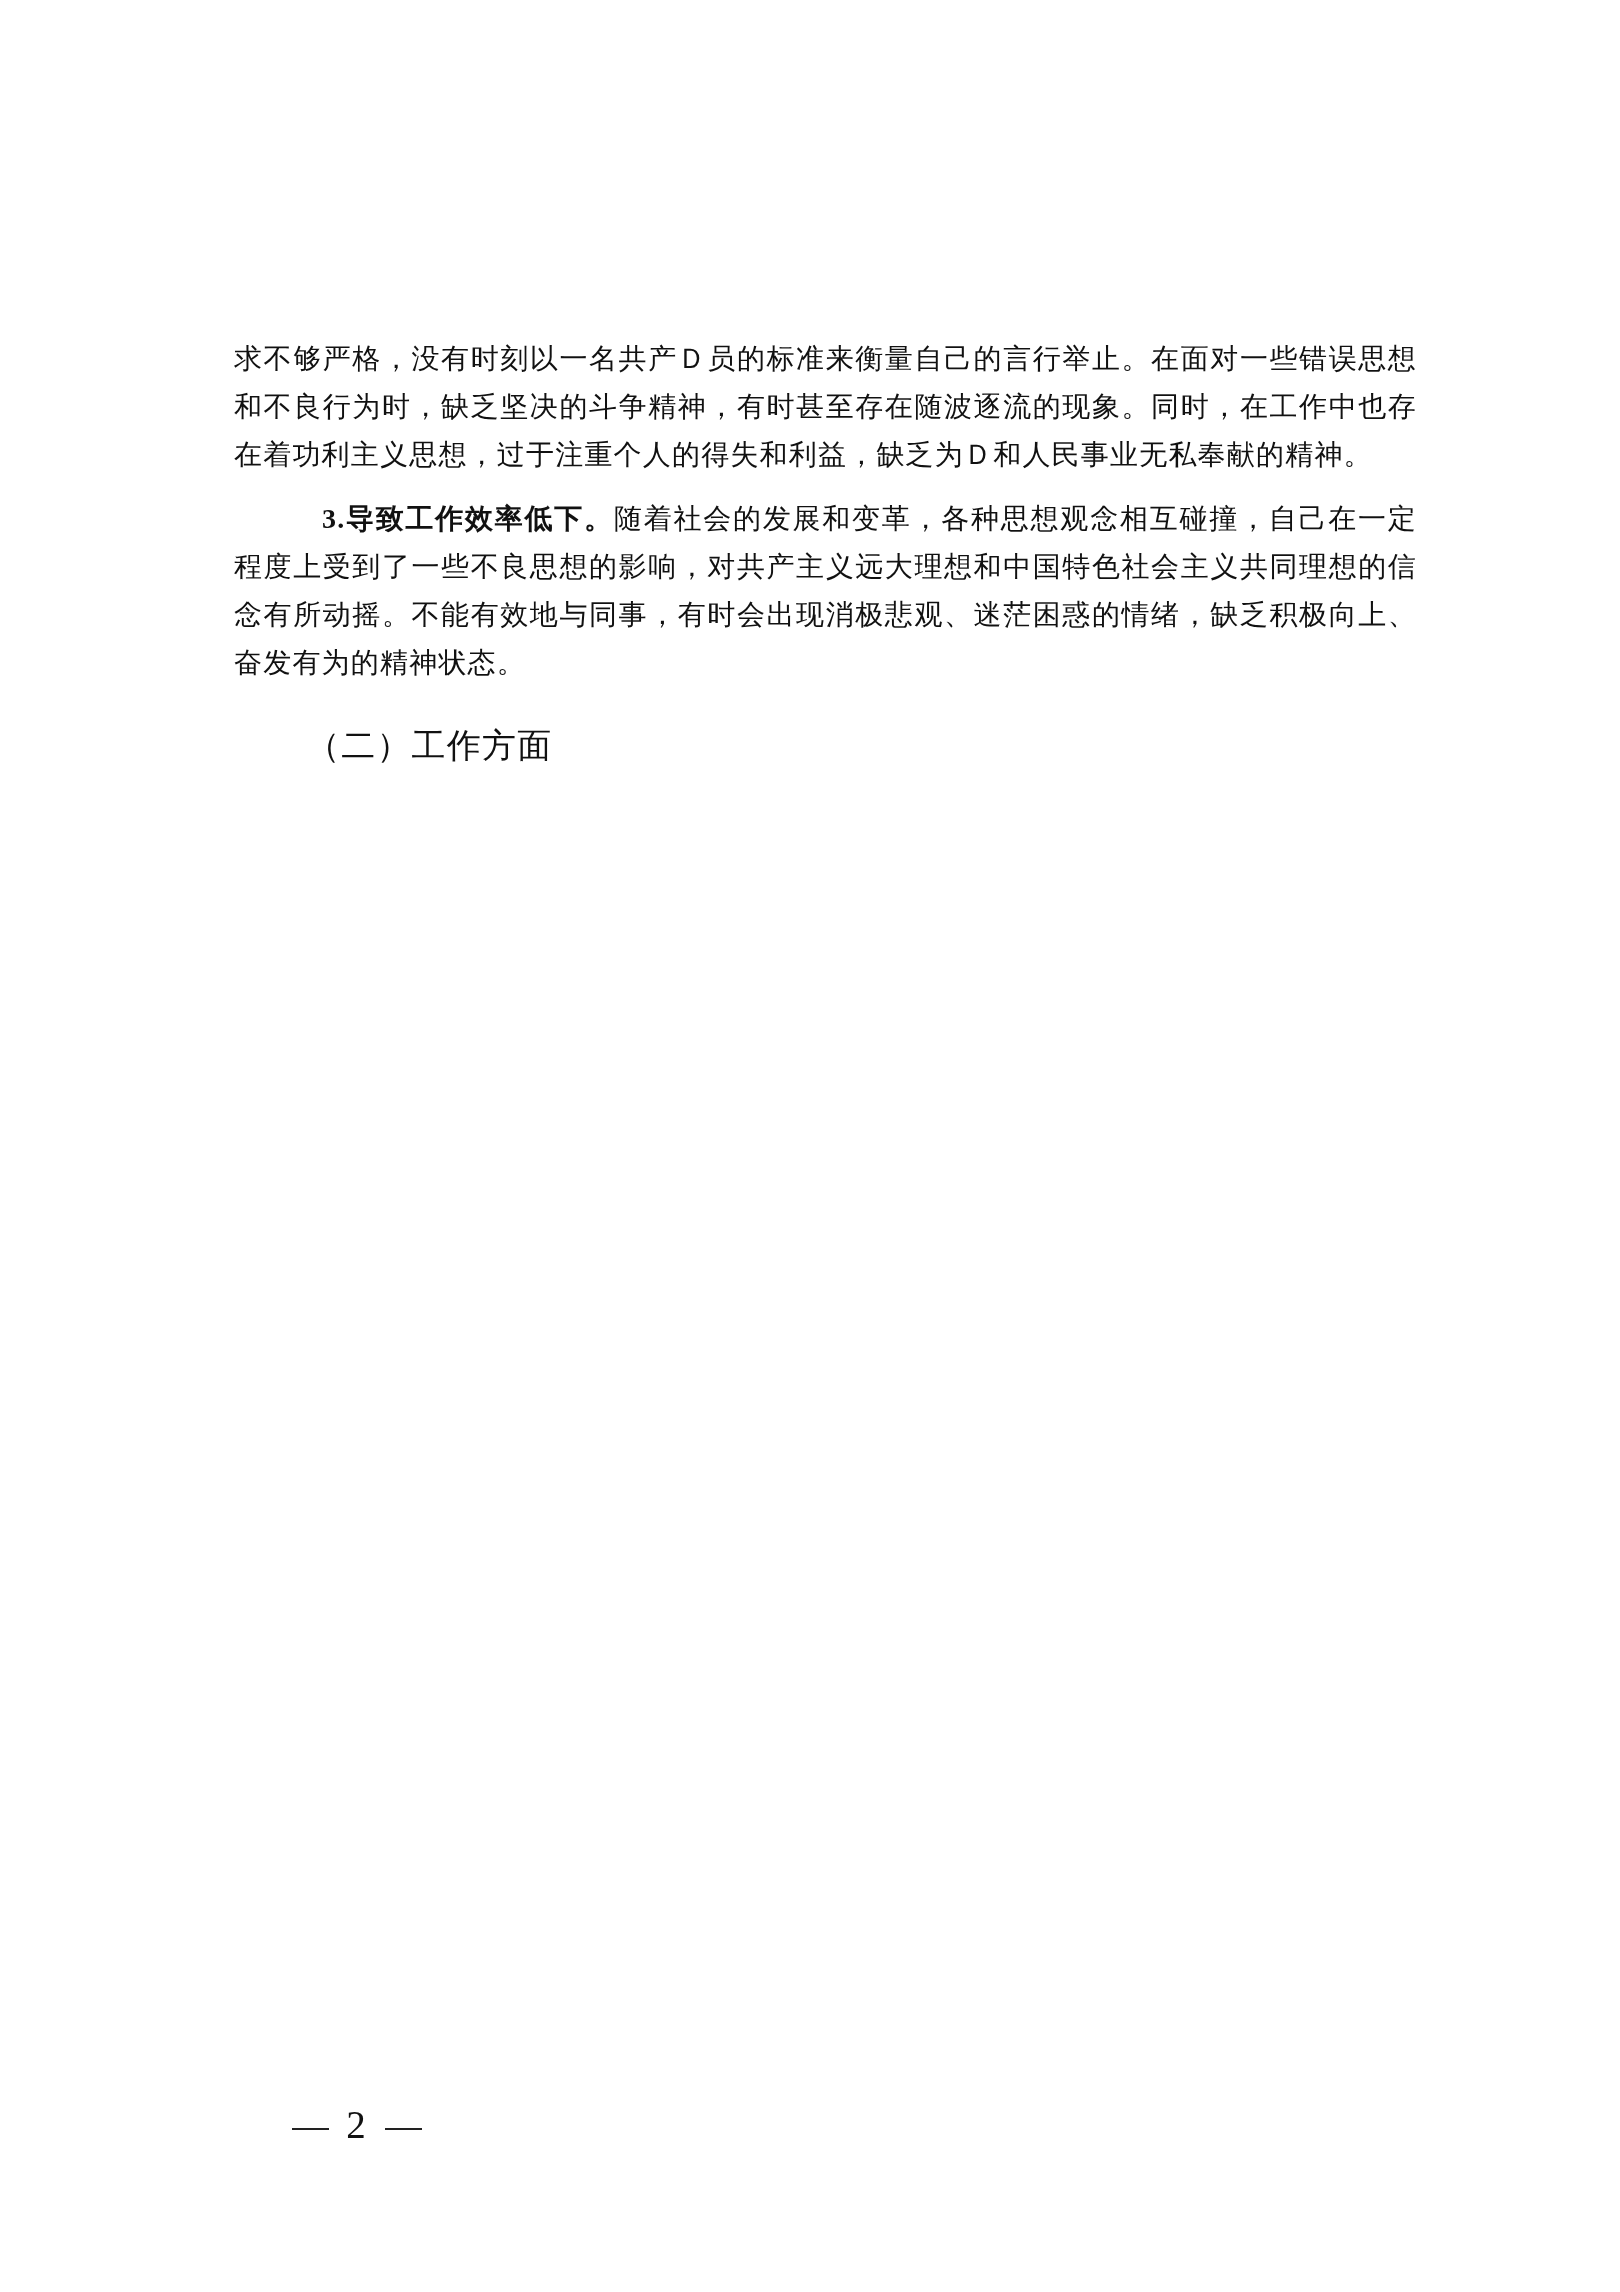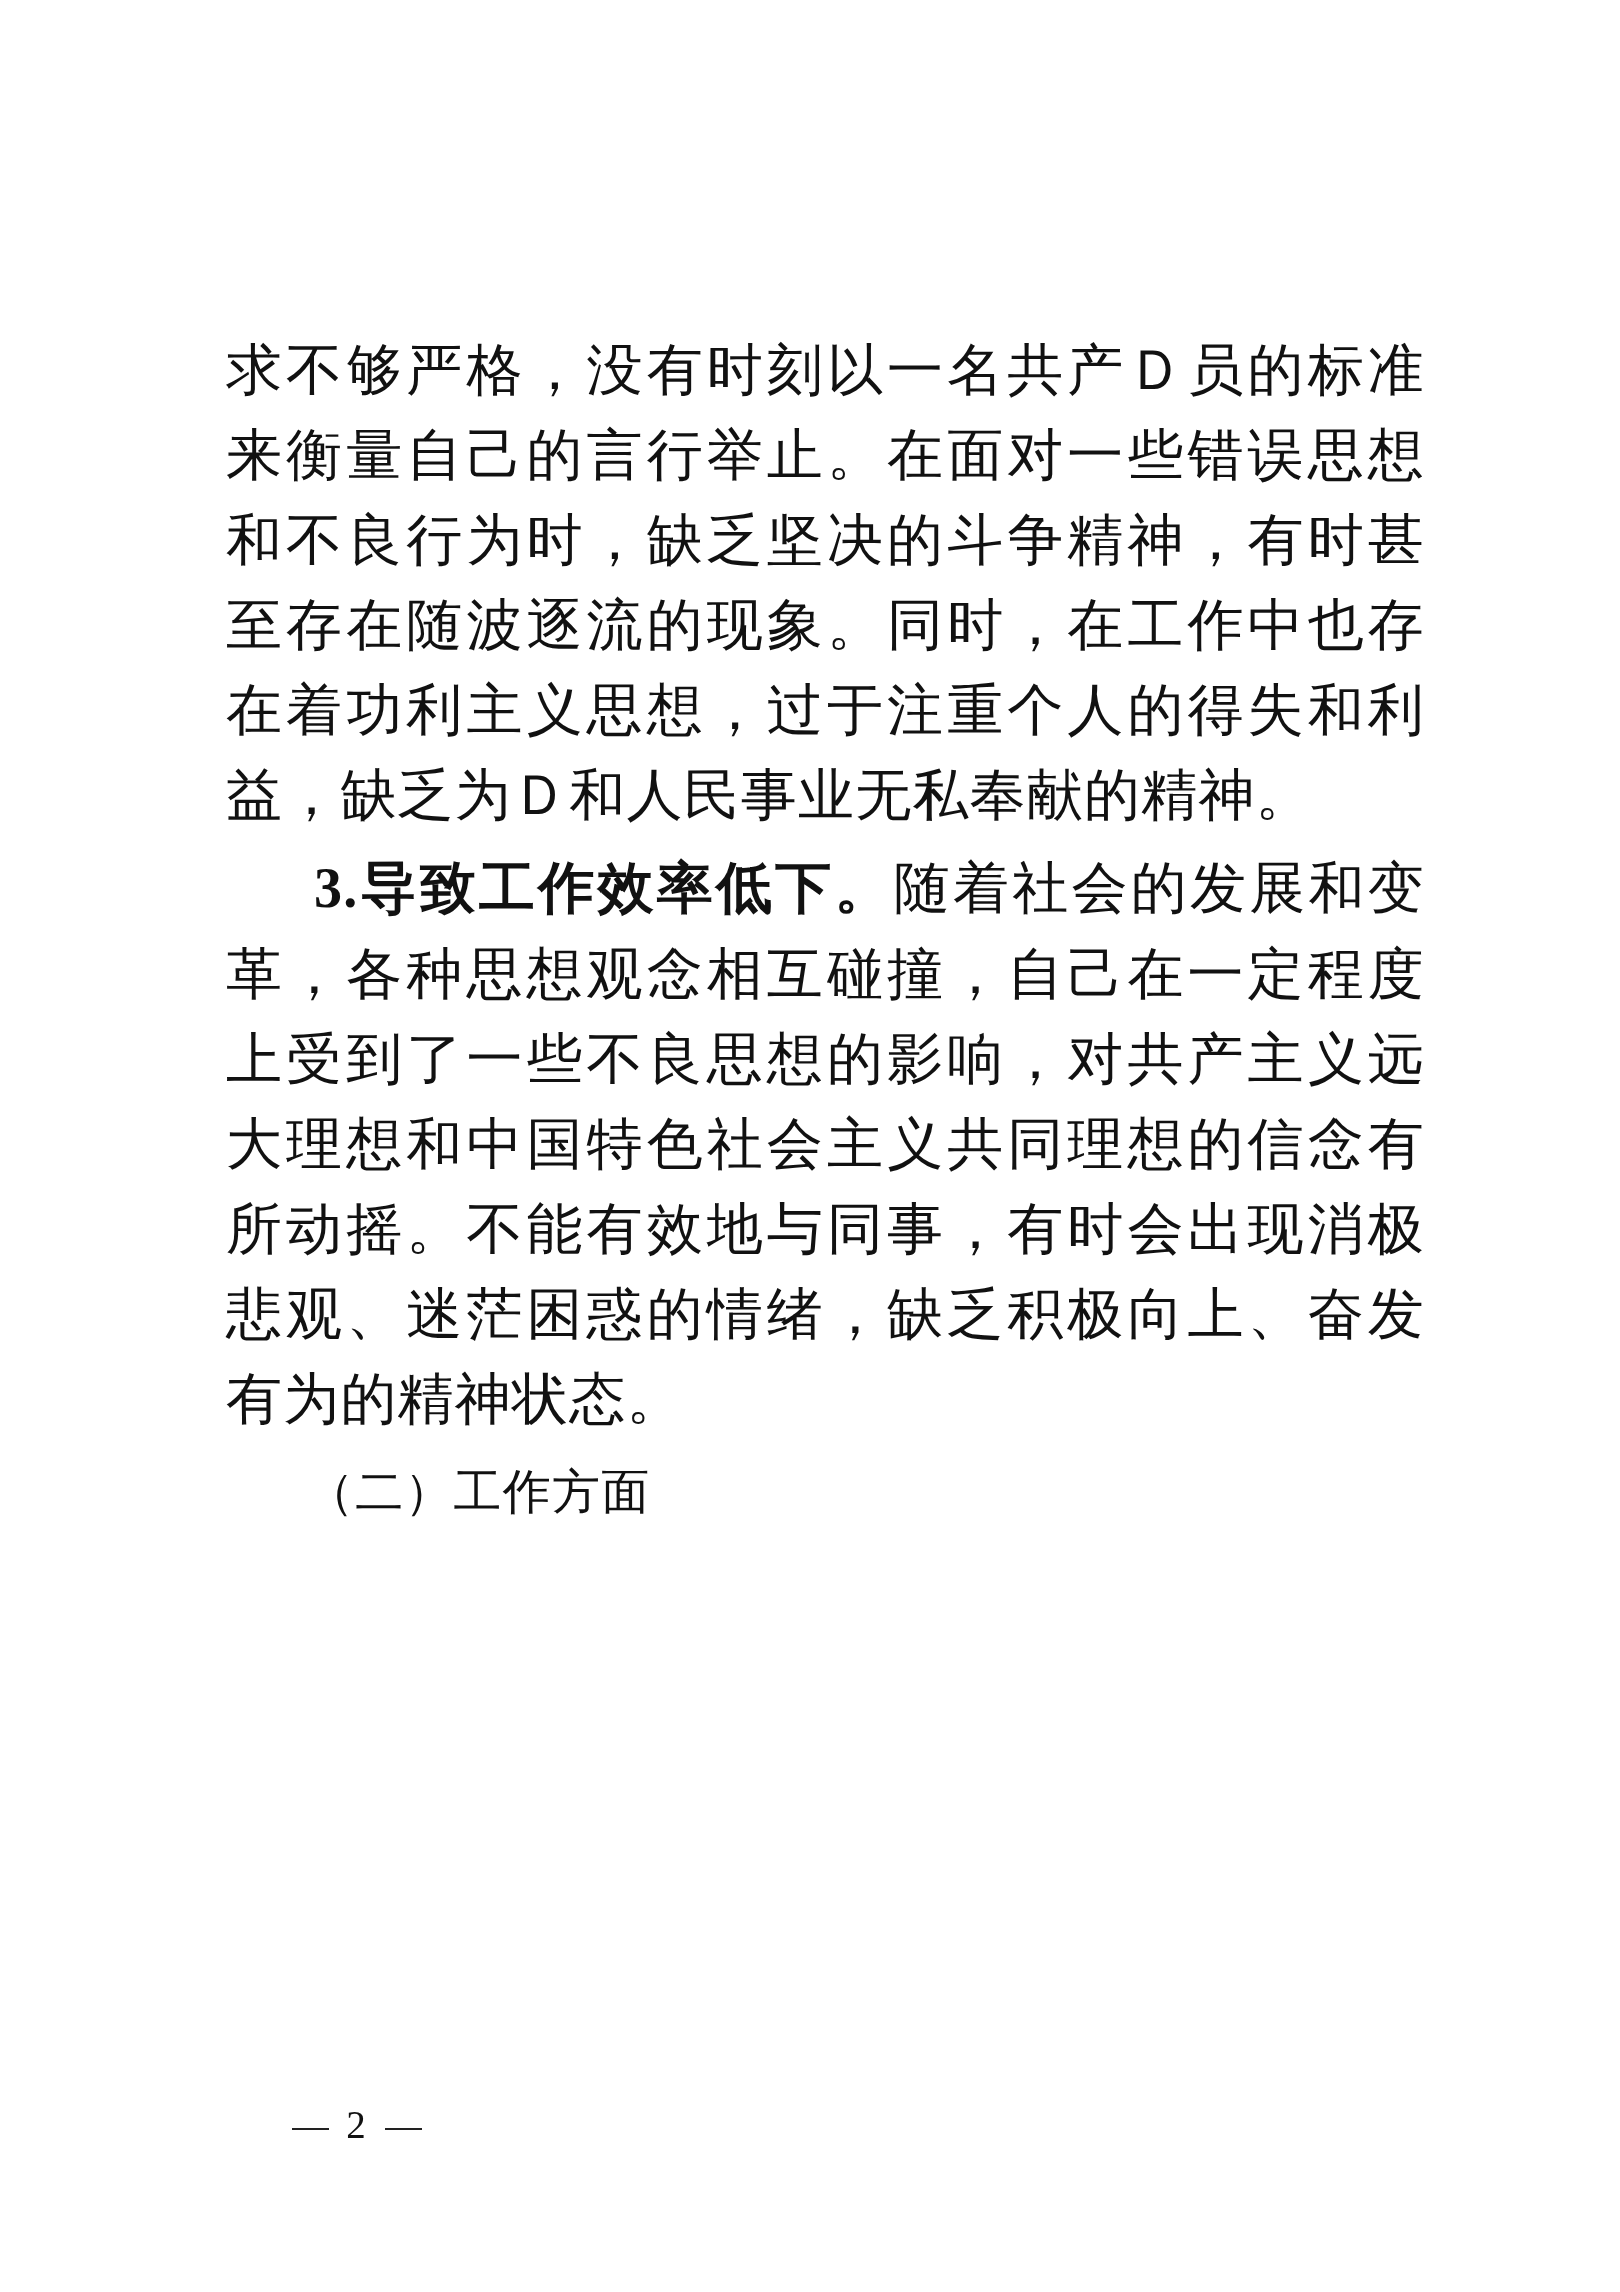--- a/index.html
+++ b/index.html
@@ -21,37 +21,37 @@
       width: 1620px; height: 2293px;
       background: #ffffff;
     }
     .content {
       position: absolute;
       left: 218px;
       top: 319px;
       width: 1215px;
     }
     .para {
-      margin: 8px;
-      font-size: 56px;
-      line-height: 85px;
+      margin: 16px;
+      font-size: 28px;
+      line-height: 48px;
       letter-spacing: 1.2px;
       text-align: justify;
       text-align-last: left;
       word-break: break-all;
     }
     .indent { text-indent: 88px; }
     .num {
       font-family: "Liberation Serif", "DejaVu Serif", serif;
       font-weight: bold;
     }
     .bold-heading { font-weight: bold; }
     .section {
       margin: 0;
-      font-size: 48px;
+      font-size: 34px;
       line-height: 85px;
       padding-left: 88px;
       letter-spacing: 1.2px;
     }
     .footer {
       position: absolute;
       left: 274px;
       top: 2102px;
       font-family: "Liberation Serif", "DejaVu Serif", serif;
       font-size: 39px;

